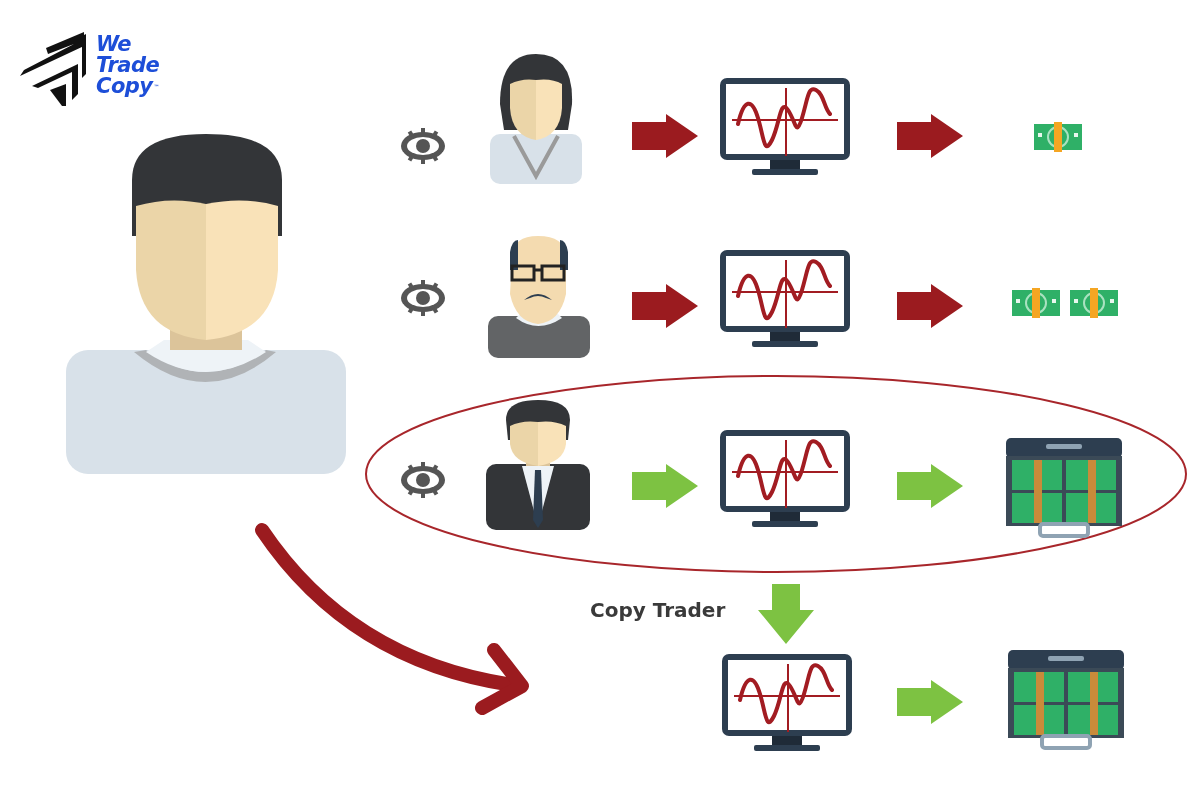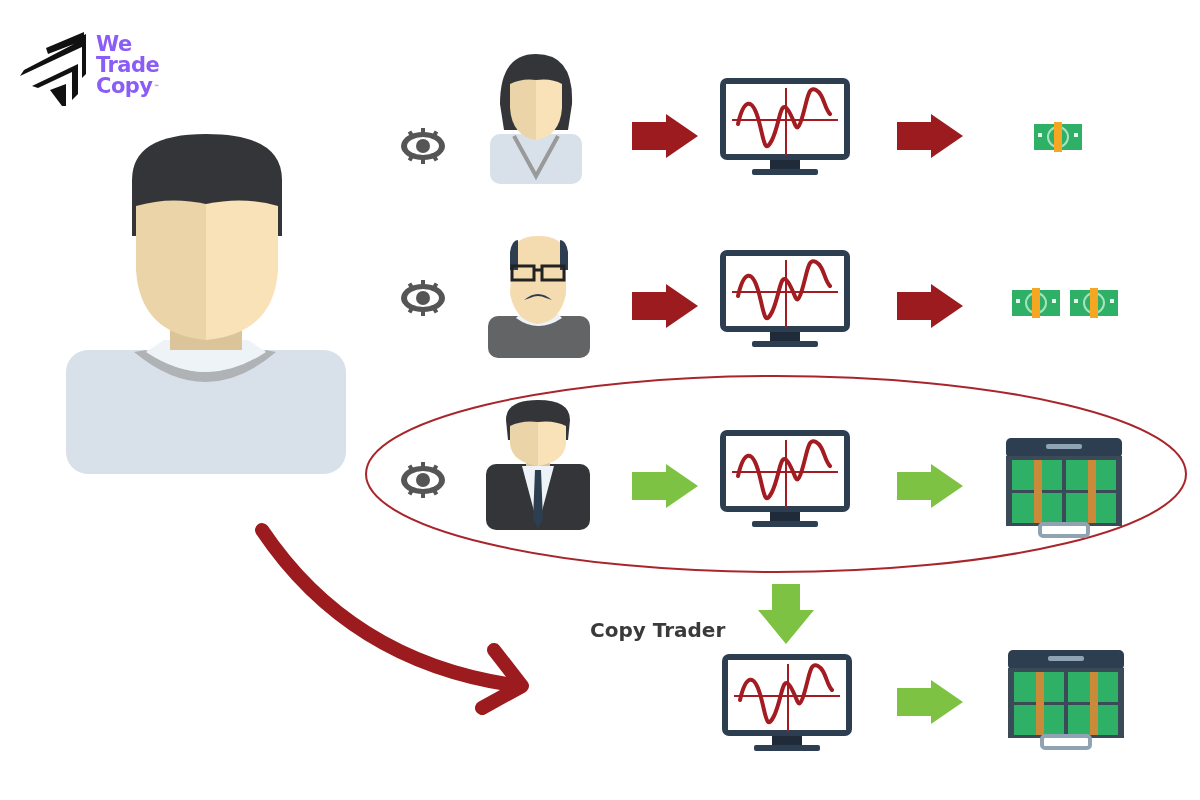--- a/index.html
+++ b/index.html
@@ -1,22 +1,22 @@
 <!DOCTYPE html>
 <html><head>
 <meta charset="utf-8">
 <style>
   html, body { margin: 0; padding: 0; background: #ffffff; }
   body { width: 1200px; height: 800px; position: relative; overflow: hidden; font-family: "Liberation Sans", sans-serif; }
   .abs { position: absolute; }
   svg { display: block; }
-  .logo-text { position: absolute; left: 96px; top: 34px; font-family: "DejaVu Sans", sans-serif; font-weight: bold; font-size: 21px; line-height: 21px; color: #8b5cf6; letter-spacing: -0.5px; }
+  .logo-text { position: absolute; left: 96px; top: 34px; font-family: "DejaVu Sans", sans-serif; font-weight: bold; font-size: 21px; line-height: 21px; color: #1d4ed8; letter-spacing: -0.5px; font-style: italic; }
   .logo-text span { display: block; }
   .tm { font-size: 6px; vertical-align: top; margin-left: 1px; letter-spacing: 0; }
-  .copy-label { position: absolute; left: 590px; top: 598px; font-family: "DejaVu Sans", sans-serif; font-weight: bold; font-size: 20px; color: #3a3a3a; margin-top: 20px; }
+  .copy-label { position: absolute; left: 590px; top: 598px; font-family: "DejaVu Sans", sans-serif; font-weight: bold; font-size: 20px; color: #3a3a3a; }
 </style>
 </head>
 <body>
 
 <div class="abs" style="left:16px;top:28px;width:170px;height:80px;">
   <svg width="82" height="80" viewBox="0 0 82 80">
     <polygon points="4,48 68,18 68,4 30,20 32,26 58,16 8,42" fill="#111"></polygon>
     <polygon points="16,58 62,36 62,66 56,72 56,44 22,60" fill="#111"></polygon>
     <polygon points="34,62 50,56 50,78 46,78" fill="#111"></polygon>
     <polygon points="66,8 70,6 70,46 66,50" fill="#111"></polygon>

